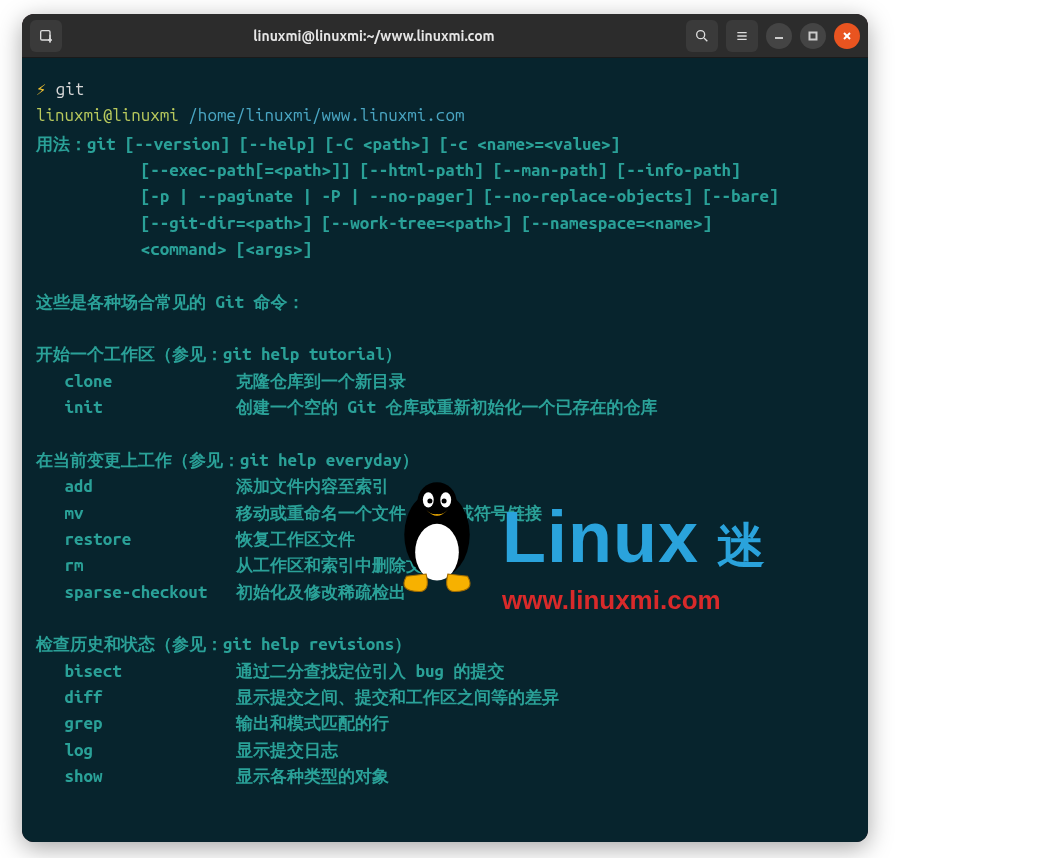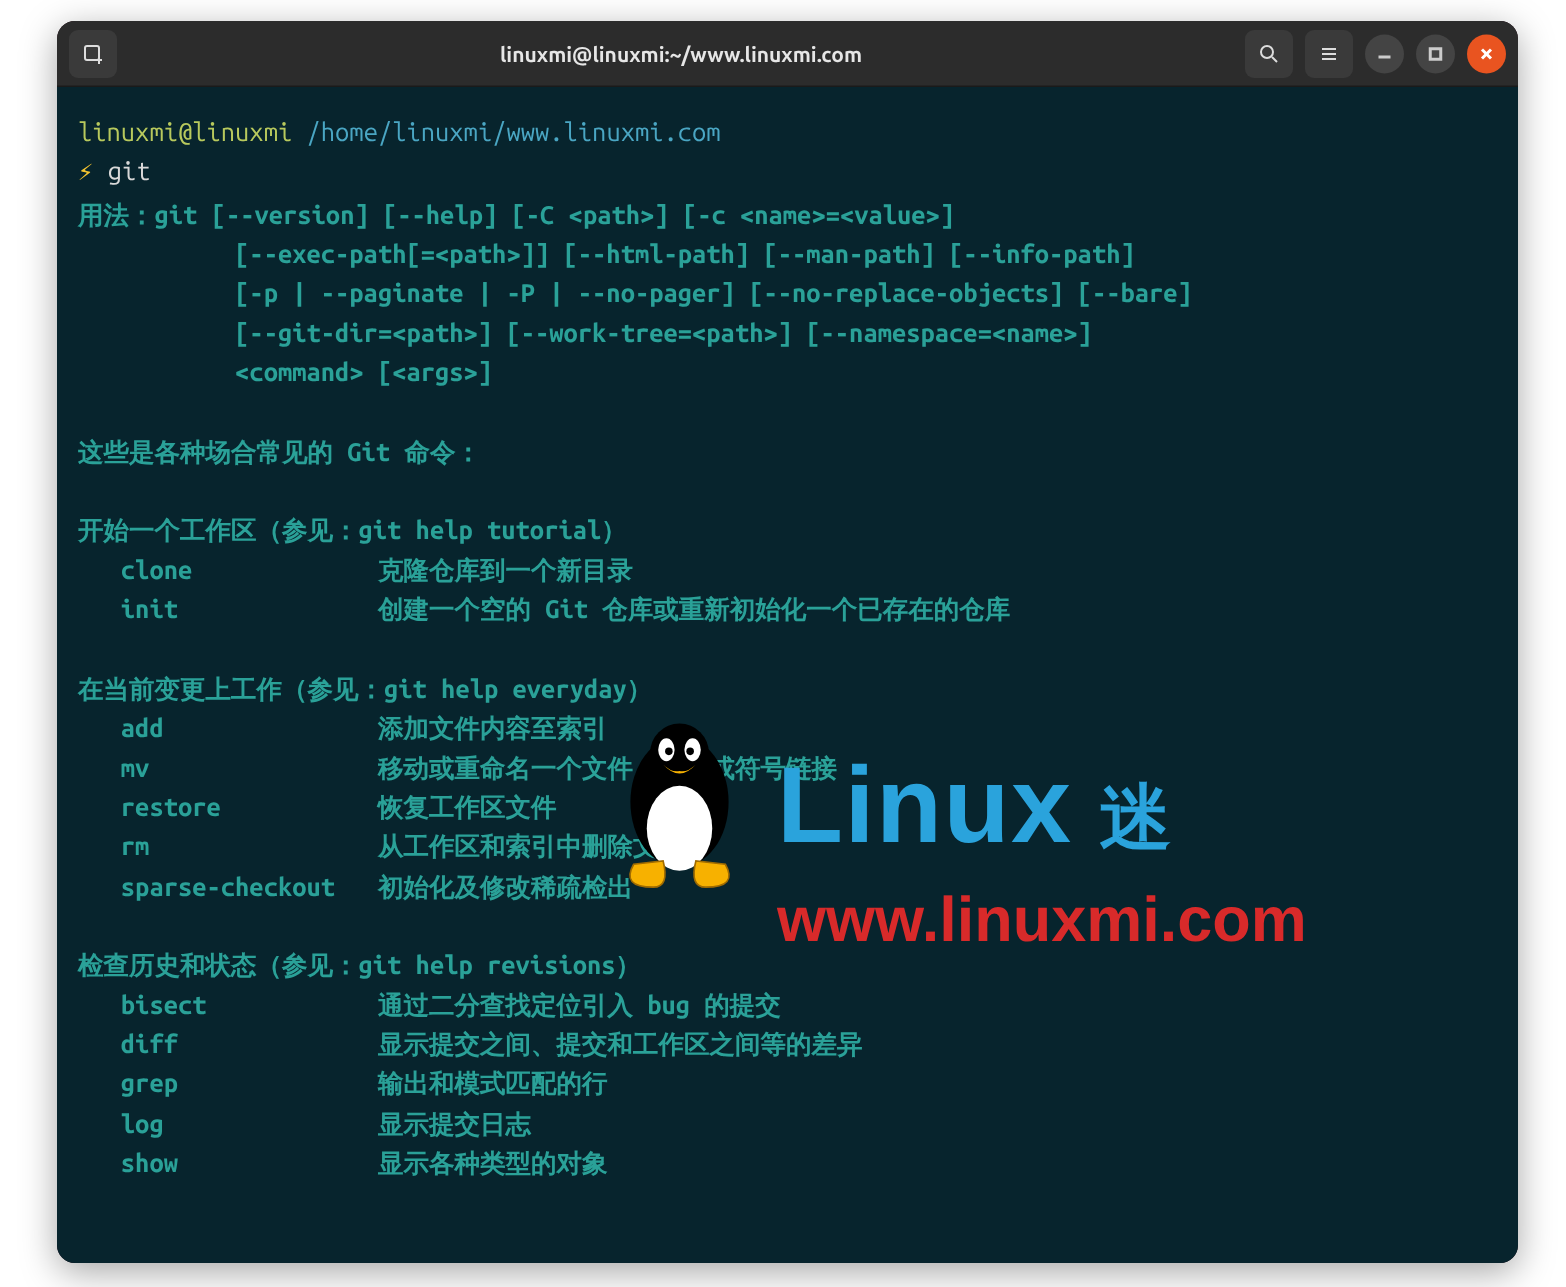--- a/index.html
+++ b/index.html
@@ -8,29 +8,28 @@
     font-family: "Ubuntu Mono", "DejaVu Sans Mono", Consolas, monospace;
     width: 1044px;
     height: 858px;
     position: relative;
     overflow: hidden;
   }
   .window {
     position: absolute;
     left: 22px;
     top: 14px;
-    width: 974px;
+    width: 846px;
     height: 828px;
     background: #2a0a18;
     border-radius: 12px;
     overflow: hidden;
     box-shadow: 0 6px 24px rgba(0,0,0,0.35);
     display: flex;
     flex-direction: column;
-    margin-left: 16px;
   }
   .titlebar {
     height: 44px;
     background: #2c2c2c;
     display: flex;
     align-items: center;
     padding: 0 8px;
     gap: 8px;
     border-bottom: 1px solid #1a1a1a;
   }
@@ -100,21 +99,21 @@
   .wm-linux-text {
     font-family: Arial, sans-serif;
     font-size: 72px;
     font-weight: 800;
     color: #2aa3dc;
     letter-spacing: 1px;
   }
   .wm-mi { font-size: 48px; font-weight: 800; margin-left: 6px; }
   .wm-url {
     font-family: Arial, sans-serif;
-    font-size: 42px;
+    font-size: 26px;
     font-weight: 700;
     color: #d82a2a;
     margin-top: -14px;
   }
   .tux {
     position: absolute;
     left: -30px;
     top: -4px;
   }
 </style>
@@ -163,26 +162,26 @@
         <svg viewBox="0 0 10 10">
             <line x1="2" y1="2" x2="8" y2="8"></line>
             <line x1="8" y1="2" x2="2" y2="8"></line>
           </svg>
       </div>
     </div>
   </div>
 
   <div class="terminal">
     <div>
+      <span class="lightning">⚡</span>
+      <span class="cmd">git</span>
+    </div>
+    <div>
       <span class="prompt-host">linuxmi@linuxmi</span>
       <span class="prompt-path">/home/linuxmi/www.linuxmi.com</span>
-    </div>
-    <div>
-      <span class="lightning">⚡</span>
-      <span class="cmd">git</span>
     </div>
     <pre class="output">用法：git [--version] [--help] [-C &lt;path&gt;] [-c &lt;name&gt;=&lt;value&gt;]
            [--exec-path[=&lt;path&gt;]] [--html-path] [--man-path] [--info-path]
            [-p | --paginate | -P | --no-pager] [--no-replace-objects] [--bare]
            [--git-dir=&lt;path&gt;] [--work-tree=&lt;path&gt;] [--namespace=&lt;name&gt;]
            &lt;command&gt; [&lt;args&gt;]
 
 这些是各种场合常见的 Git 命令：
 
 开始一个工作区（参见：git help tutorial）

